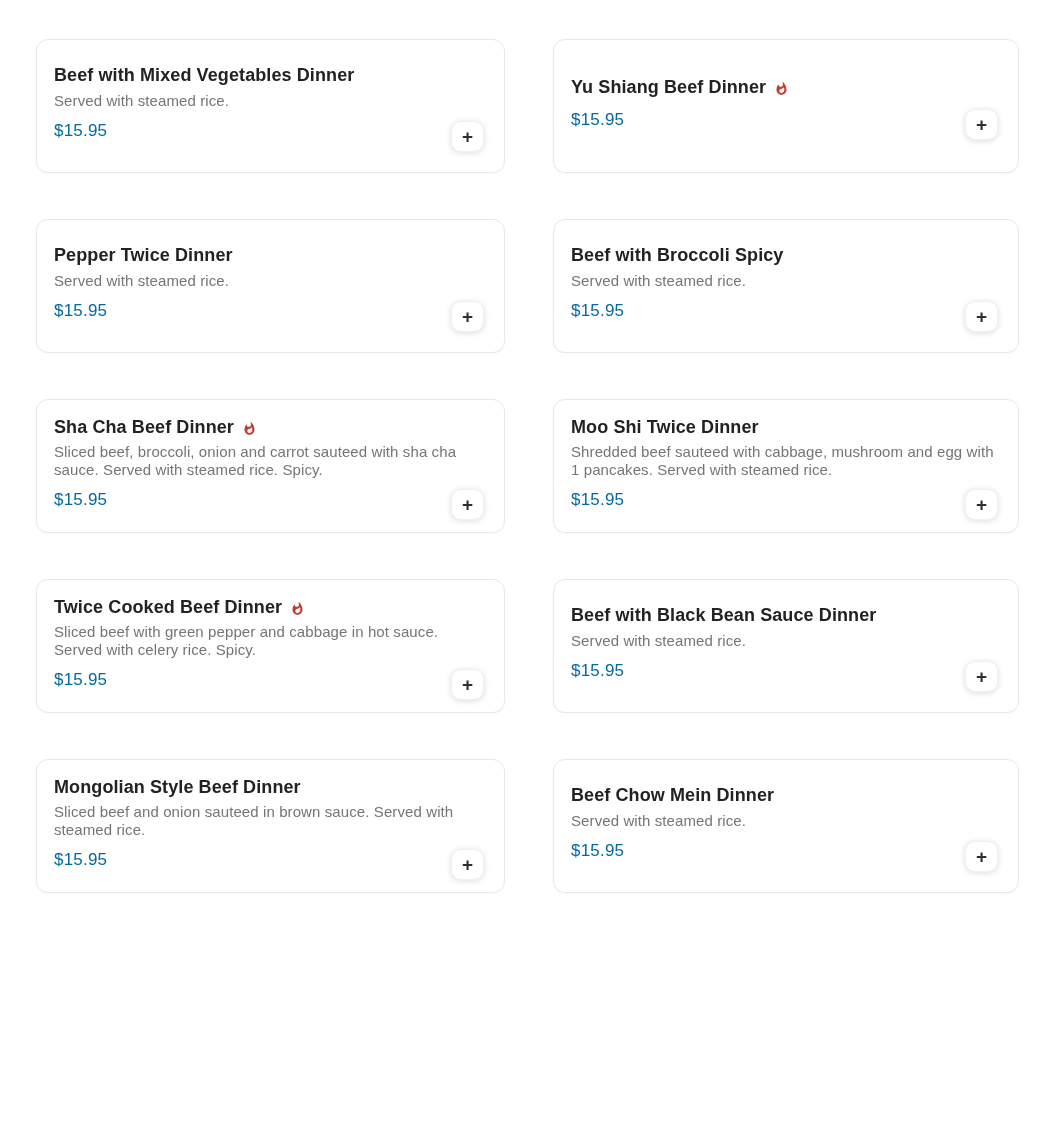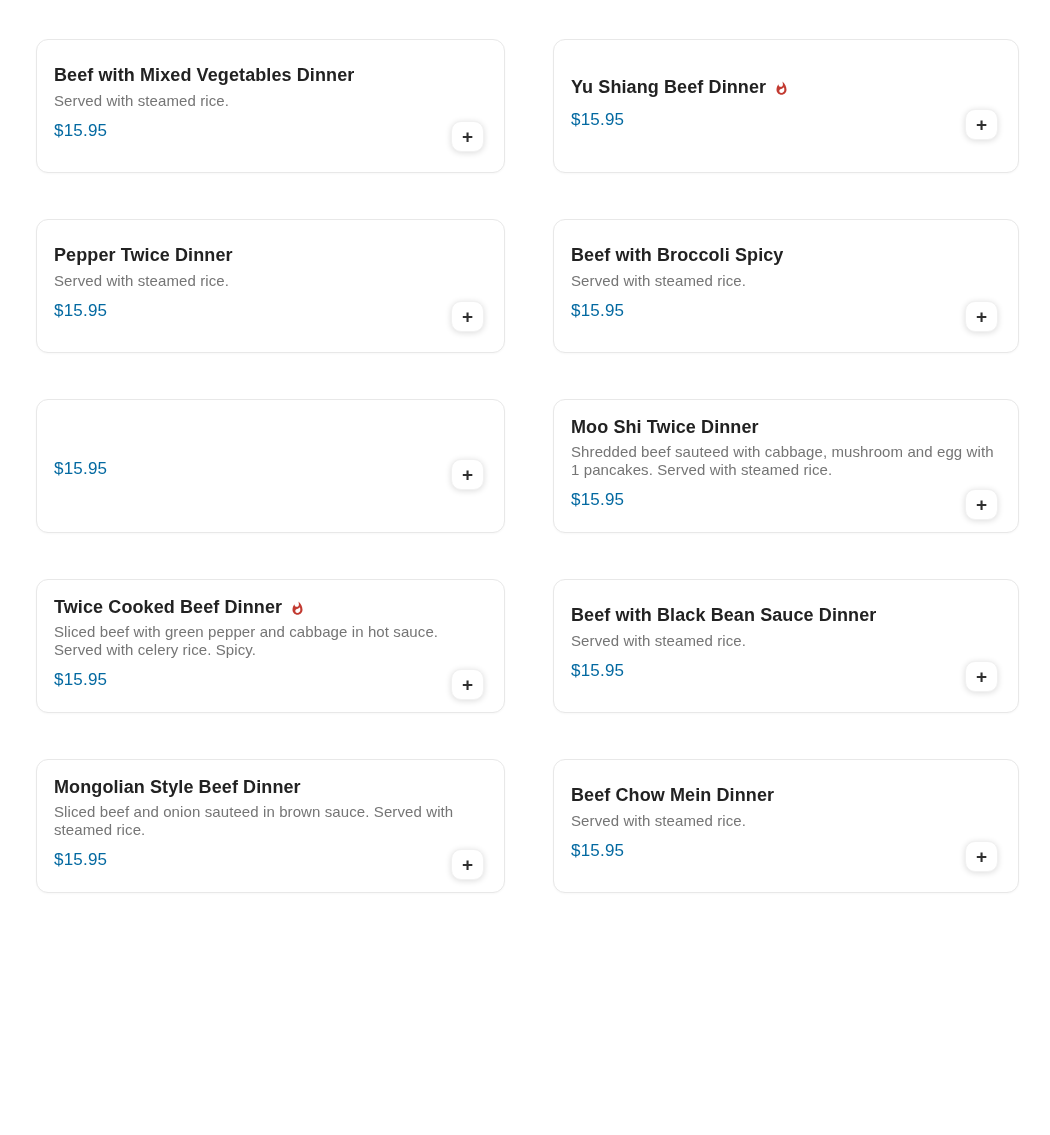--- a/index.html
+++ b/index.html
@@ -154,20 +154,29 @@
         <span class="price">$15.95</span>
         <button class="add-btn">
           <span class="plus">+</span>
         </button>
       </div>
     </div>
   </div>
 
   <div class="card">
     <div class="card-body">
+      <div class="title-row">
+        <span class="title">Sha Cha Beef Dinner</span>
+        <span class="flame">
+          <svg viewBox="0 0 24 24" width="15" height="15">
+              <path fill="currentColor" d="M13.5.67s.74 2.65.74 4.8c0 2.06-1.35 3.73-3.41 3.73-2.07 0-3.63-1.67-3.63-3.73l.03-.36C5.21 7.51 4 10.62 4 14c0 4.42 3.58 8 8 8s8-3.58 8-8C20 8.61 17.41 3.8 13.5.67zM11.71 19c-1.78 0-3.22-1.4-3.22-3.14 0-1.62 1.05-2.76 2.81-3.12 1.77-.36 3.6-1.21 4.62-2.58.39 1.29.59 2.65.59 4.04 0 2.65-2.15 4.8-4.8 4.8z"></path>
+            </svg>
+        </span>
+      </div>
+      <div class="desc">Sliced beef, broccoli, onion and carrot sauteed with sha cha sauce. Served with steamed rice. Spicy.</div>
       <div class="price-row">
         <span class="price">$15.95</span>
         <button class="add-btn">
           <span class="plus">+</span>
         </button>
       </div>
     </div>
   </div>
 
   <div class="card">

